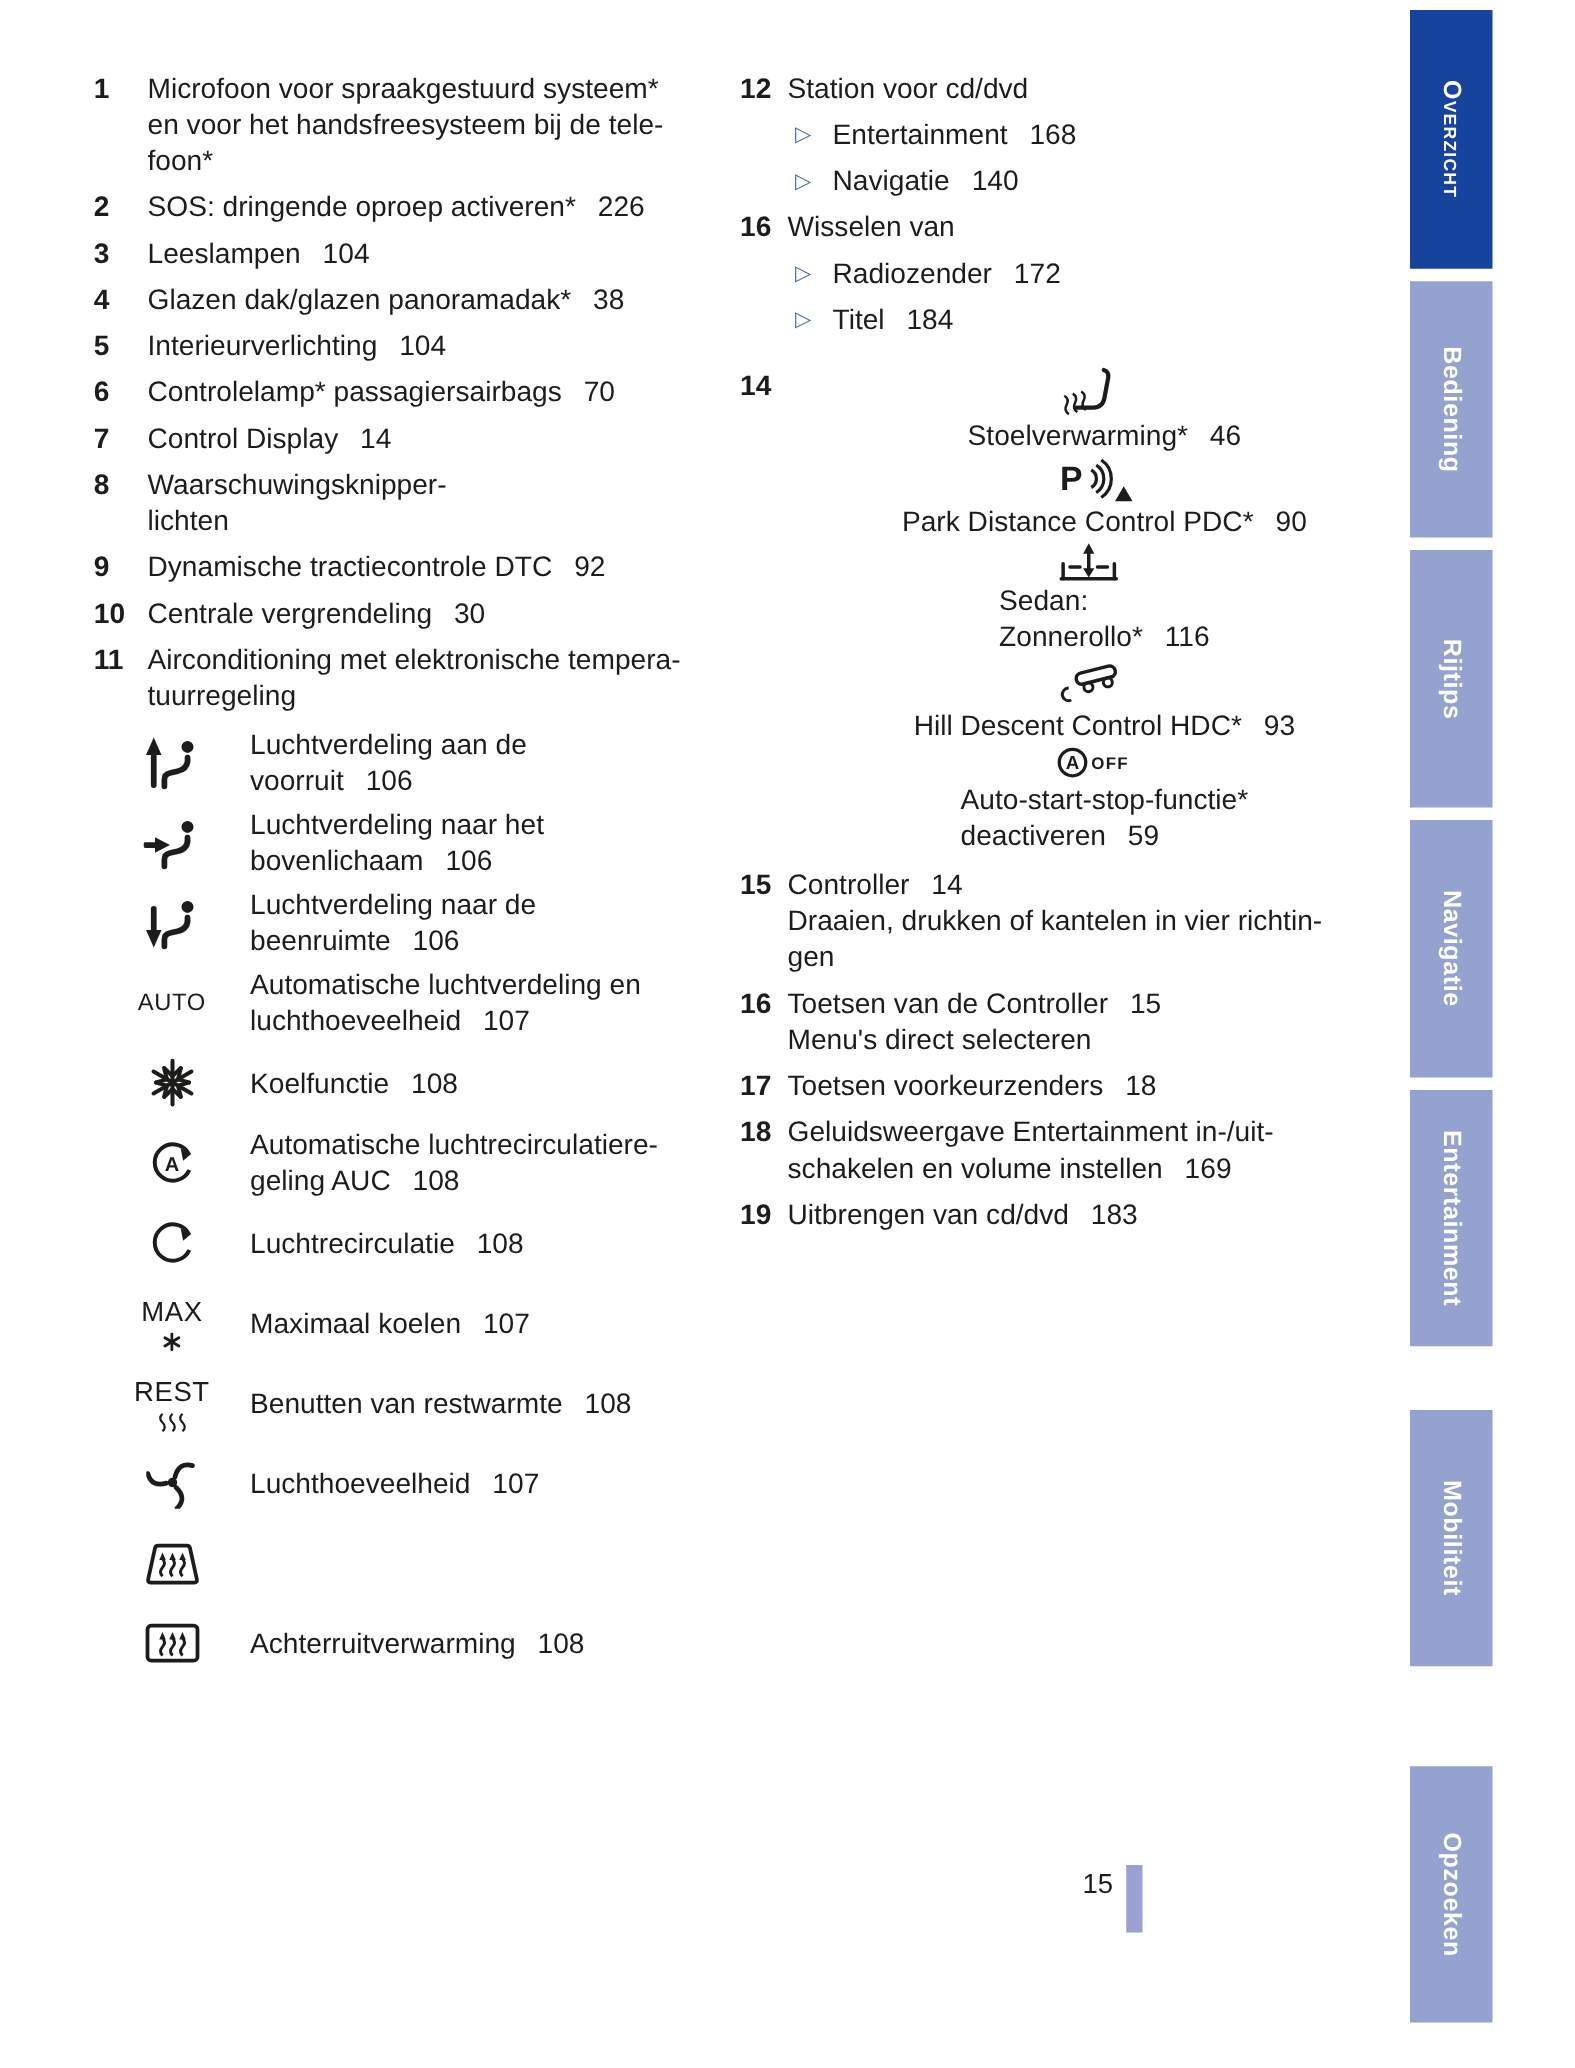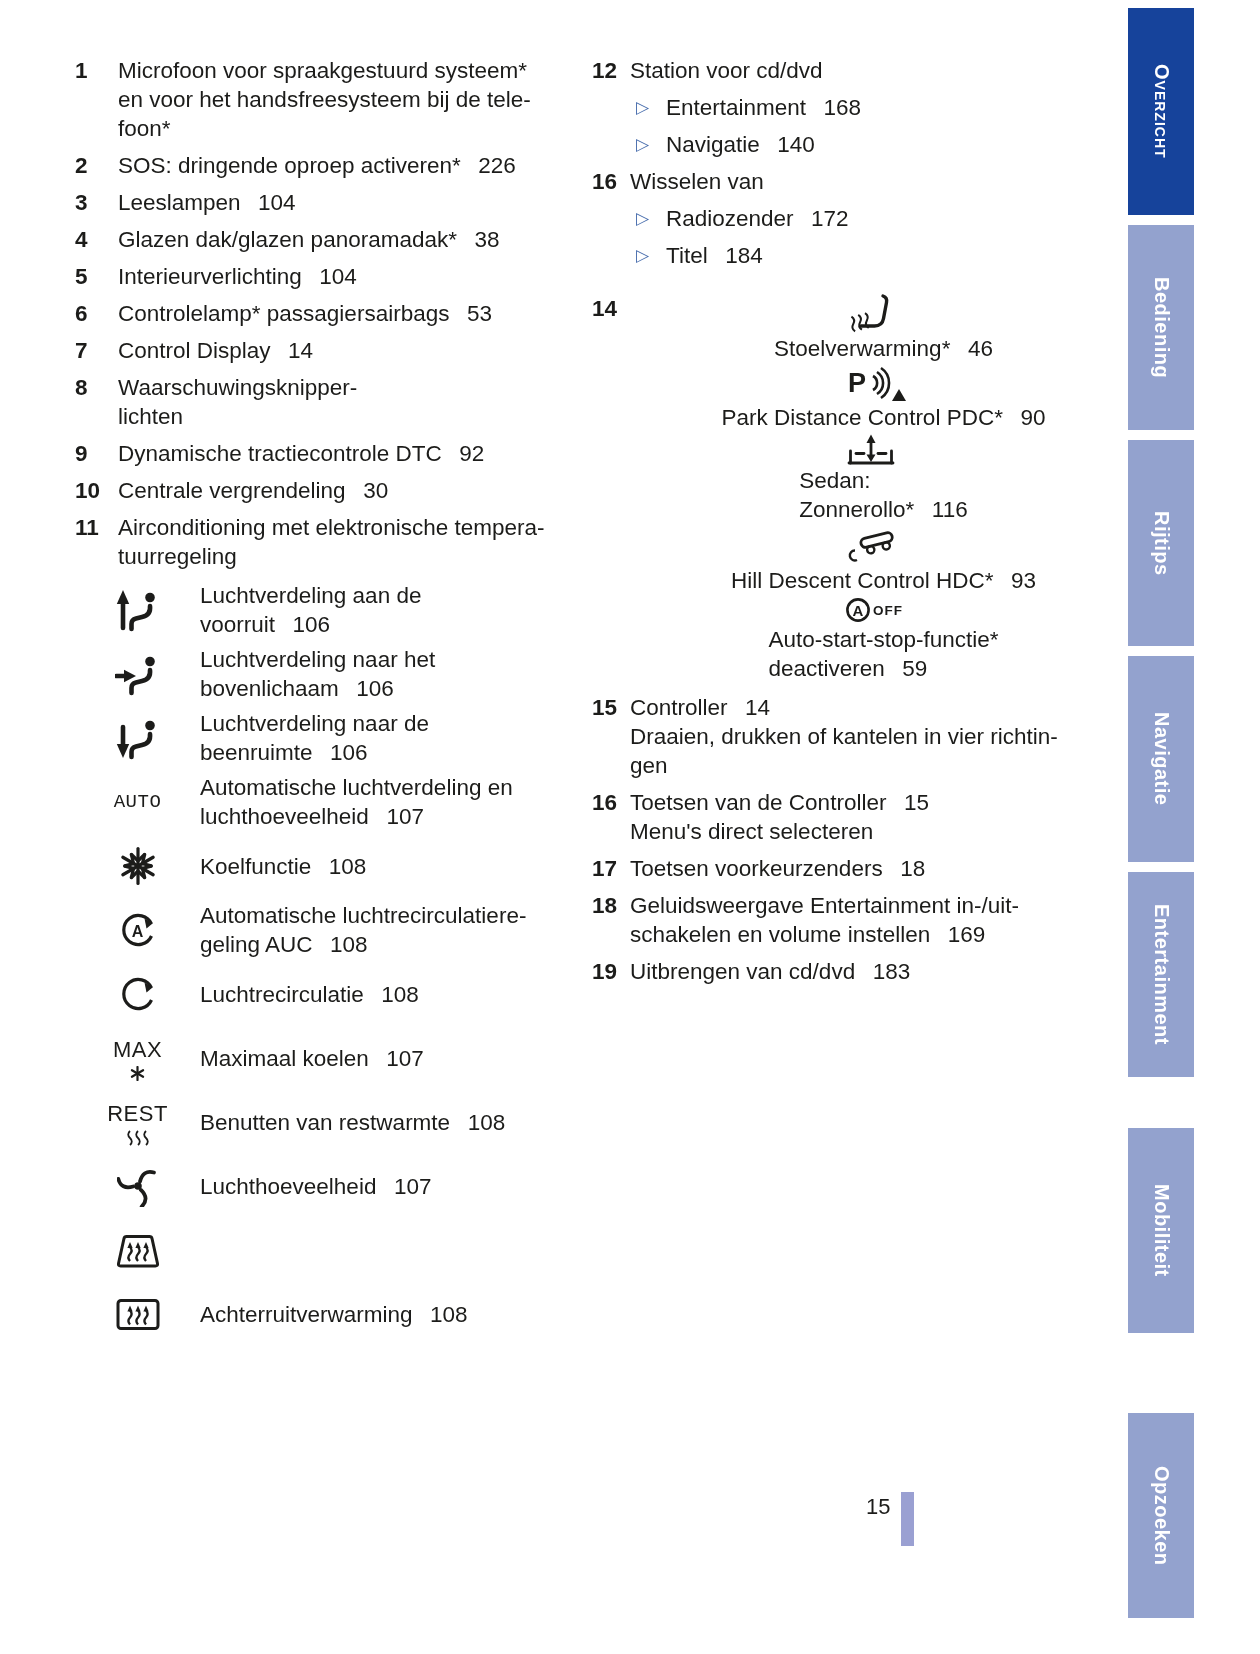--- a/index.html
+++ b/index.html
@@ -13,21 +13,21 @@
   .col-right{width:540px;}
   .item{display:flex;margin-bottom:8px;}
   .item .num{flex:none;width:43px;font-weight:700;}
   .col-right .item .num{width:38px;}
   .txt{white-space:pre-line;flex:1;}
   
   .climate{margin-top:4px;}
   .crow{display:flex;align-items:center;min-height:62px;margin-bottom:2px;}
   .cicon{flex:none;width:125px;display:flex;flex-direction:column;align-items:center;justify-content:center;gap:2px;}
   .clabel{flex:1;white-space:pre-line;}
-  .autotext{font-size:19px;letter-spacing:.5px;font-family:Liberation Mono, monospace;}
+  .autotext{font-size:19px;letter-spacing:.5px;}
   .maxtext,.resttext{font-size:22px;letter-spacing:.5px;}
   
   .sub{display:flex;margin-left:44px;margin-bottom:8px;}
   .sub .tri{flex:none;width:30px;color:#4a6fae;font-size:17px;line-height:29px;}
   .sub .stxt{white-space:pre-line;text-align:right;}
   
   .item14{display:flex;margin-top:20px;margin-bottom:10px;}
   .item14 .num{flex:none;width:43px;font-weight:700;padding-top:4px;}
   .rows14{flex:1;}
   .crow14{display:flex;align-items:center;min-height:67px;flex-direction:column;}
@@ -79,21 +79,21 @@
       <div class="item">
         <span class="num">4</span>
         <span class="txt">Glazen dak/glazen panoramadak*  38</span>
       </div>
       <div class="item">
         <span class="num">5</span>
         <span class="txt">Interieurverlichting  104</span>
       </div>
       <div class="item">
         <span class="num">6</span>
-        <span class="txt">Controlelamp* passagiersairbags  53</span>
+        <span class="txt">Controlelamp* passagiersairbags  70</span>
       </div>
       <div class="item">
         <span class="num">7</span>
         <span class="txt">Control Display  14</span>
       </div>
       <div class="item">
         <span class="num">8</span>
         <span class="txt">Waarschuwingsknipper-
 lichten</span>
       </div>

